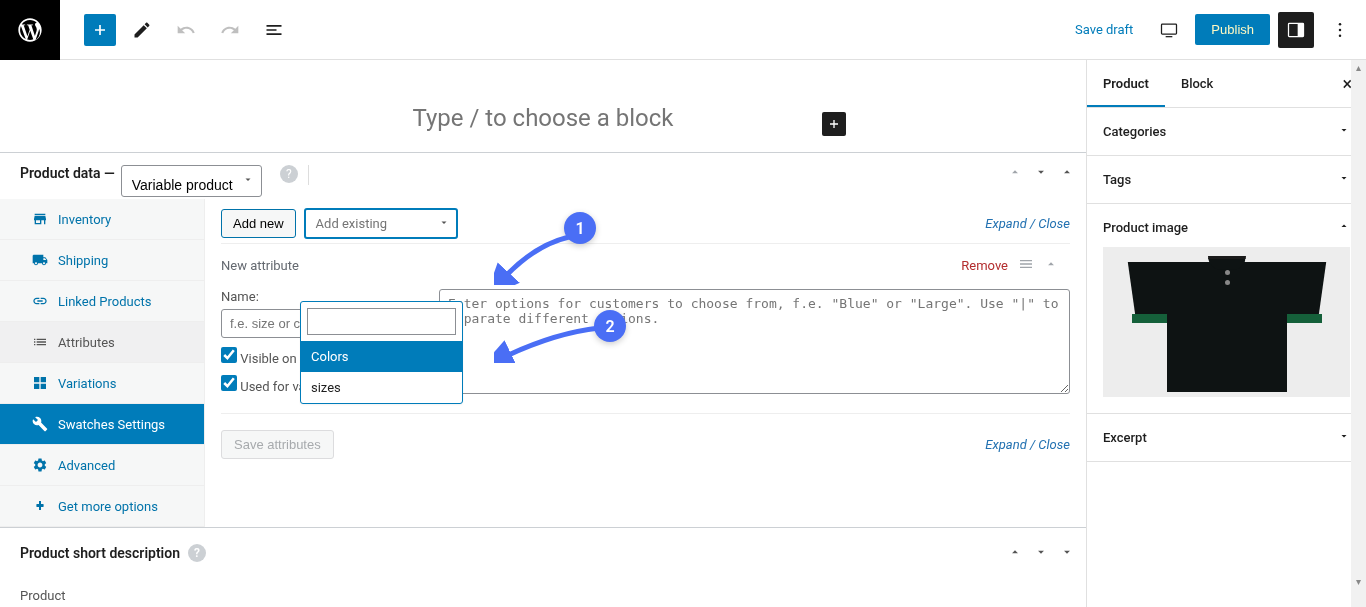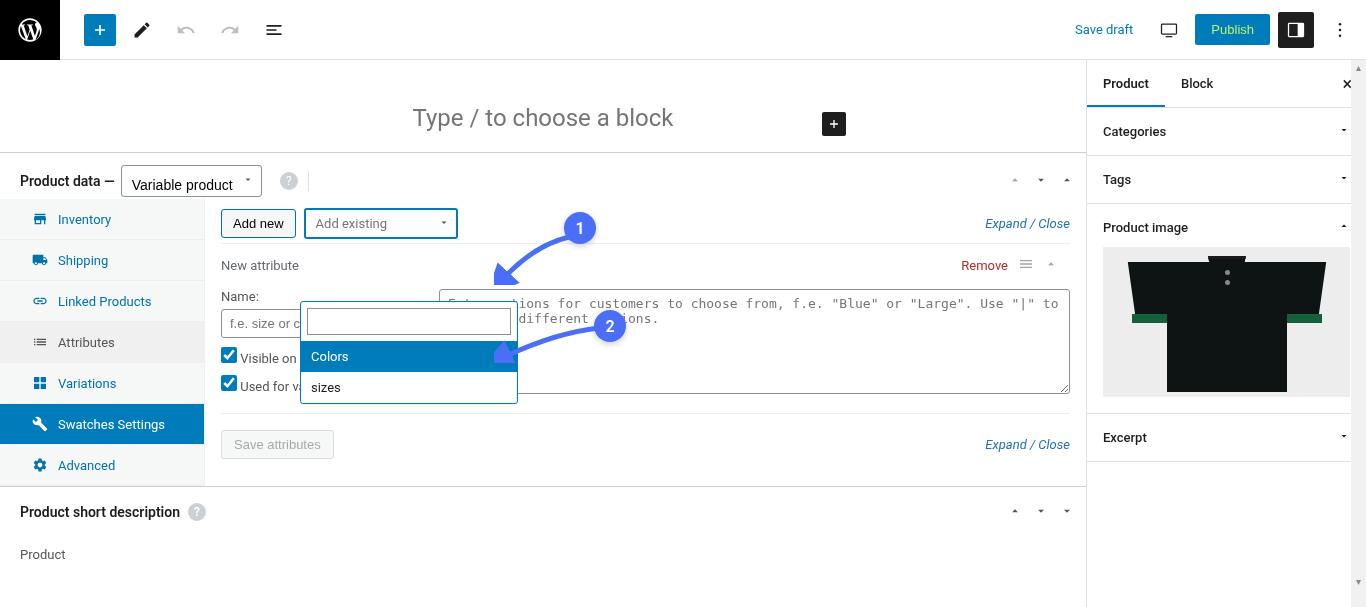--- a/index.html
+++ b/index.html
@@ -11,33 +11,33 @@
     .tb-left { display: flex; align-items: center; gap: 0; padding-left: 24px; }
     .btn-add { width: 32px; height: 32px; background: #007cba; display: flex; align-items: center; justify-content: center; border-radius: 2px; cursor: pointer; }
     .btn-add svg { fill: #fff; }
     .tb-icon { width: 36px; height: 36px; display: flex; align-items: center; justify-content: center; cursor: pointer; margin-left: 8px; }
     .tb-icon svg { fill: #1e1e1e; }
     .tb-icon.disabled svg { fill: #bfbfbf; }
     .toolbar-spacer { flex: 1; }
     .tb-right { display: flex; align-items: center; gap: 8px; padding-right: 8px; }
     .save-draft { color: #007cba; font-size: 13px; cursor: pointer; padding: 6px 10px; }
     .tb-square { width: 36px; height: 36px; display: flex; align-items: center; justify-content: center; cursor: pointer; }
-    .publish-btn { background: #007cba; color: #bef264; padding: 8px 16px; border-radius: 2px; border: none; cursor: pointer; font-size: 13px; }
+    .publish-btn { background: #007cba; color: #fef9c3; padding: 8px 16px; border-radius: 2px; border: none; cursor: pointer; font-size: 13px; }
     .settings-btn { background: #1e1e1e; color: #fff; width: 36px; height: 36px; display: flex; align-items: center; justify-content: center; border-radius: 2px; cursor: pointer; }
     .more-btn { width: 36px; height: 36px; display: flex; align-items: center; justify-content: center; cursor: pointer; }
 
     .main-layout { display: flex; height: 547px; }
     .editor-wrap { flex: 1; display: flex; flex-direction: column; overflow-y: auto; position: relative; background: #fff; }
     .editor-content { padding: 0; position: relative; }
     .block-placeholder { text-align: center; padding: 44px 0 12px; color: #757575; font-size: 24px; font-weight: 400; position: relative; }
     .block-plus-dark { position: absolute; top: 52px; right: 240px; background: #1e1e1e; color: #fff; width: 24px; height: 24px; display: flex; align-items: center; justify-content: center; border-radius: 2px; cursor: pointer; }
     .block-plus-dark svg { fill: #fff; }
 
     .product-data-wrap { border-top: 1px solid #ccd0d4; margin-top: 8px; }
-    .pd-header { display: flex; align-items: center; padding: 12px 16px 2px 20px; background: #fff; position: relative; }
+    .pd-header { display: flex; padding: 12px 16px 2px 20px; background: #fff; position: relative; }
     .pd-title { font-size: 14px; font-weight: 600; margin-right: 6px; }
     .pd-select { border: 1px solid #8c8f94; padding: 7px 28px 0 10px; height: 32px; font-size: 14px; border-radius: 3px; background: #fff; cursor: pointer; appearance: none; }
     .pd-select-wrap { position: relative; margin-right: 12px; }
     .pd-select-caret { position: absolute; right: 8px; top: 50%; transform: translateY(-50%); pointer-events: none; }
     .pd-help { width: 18px; height: 18px; border-radius: 50%; background: #ccd0d4; color: #fff; display: flex; align-items: center; justify-content: center; font-size: 12px; margin-left: 6px; }
     .pd-handles { position: absolute; right: 12px; display: flex; gap: 12px; align-items: center; }
     .pd-handles span { cursor: pointer; color: #646970; }
 
     .pd-body { display: flex; }
     .pd-tabs { width: 205px; background: #f6f7f7; border-right: 1px solid #eee; }
@@ -49,21 +49,21 @@
     .pd-tab.swatches { background: #007cba; color: #fff; }
 
     .pd-panel { flex: 1; padding: 9px 16px 16px 16px; position: relative; background: #fff; }
     .attr-top { display: flex; align-items: center; gap: 8px; position: relative; }
     .btn-new { background: #f6f7f7; border: 1px solid #0073aa; color: #000000; padding: 6px 11px; border-radius: 3px; font-size: 13px; cursor: pointer; }
     .add-existing-select { border: 2px solid #007cba; border-radius: 3px; padding: 6px 24px 6px 10px; font-size: 13px; color: #757575; width: 154px; cursor: pointer; background: #fff; appearance: none; position: relative; }
     .add-existing-wrap { position: relative; }
     .add-existing-caret { position: absolute; right: 8px; top: 50%; transform: translateY(-50%); pointer-events: none; }
     .expand-collapse { margin-left: auto; color: #2271b1; font-size: 13px; font-style: italic; cursor: pointer; }
 
-    .dropdown-pop { position: absolute; left: 300px; top: 241px; width: 218px; background: #fff; border: 1px solid #007cba; border-radius: 3px; z-index: 100; box-shadow: 0 1px 2px rgba(0,0,0,0.05); }
+    .dropdown-pop { position: absolute; left: 300px; top: 241px; width: 163px; background: #fff; border: 1px solid #007cba; border-radius: 3px; z-index: 100; box-shadow: 0 1px 2px rgba(0,0,0,0.05); }
     .dropdown-search { width: calc(100% - 12px); margin: 6px; padding: 5px 7px; border: 1px solid #8c8f94; font-size: 13px; outline: none; }
     .dd-option { padding: 8px 10px; font-size: 13px; cursor: pointer; }
     .dd-option.selected { background: #007cba; color: #fff; }
 
     .new-attr-row { display: flex; align-items: center; padding: 12px 12px 6px 0; margin-top: 4px; border-top: 1px solid #eee; color: #555; }
     .new-attr-row .label { font-weight: 400; font-size: 13px; color: #646970; }
     .new-attr-actions { margin-left: auto; display: flex; align-items: center; gap: 10px; }
     .remove-link { color: #b32d2e; font-size: 13px; cursor: pointer; }
     .sort-ic { color: #a0a5aa; cursor: move; }
     .toggle-ic { color: #a0a5aa; cursor: pointer; }
@@ -274,20 +274,28 @@
               <span>Swatches Settings</span>
             </div>
             <div class="pd-tab">
               <span class="pd-tab-ic">
                   <svg viewBox="0 0 24 24" width="16" height="16">
                     <path d="M19.14 12.94c.04-.3.06-.61.06-.94 0-.32-.02-.64-.07-.94l2.03-1.58c.18-.14.23-.41.12-.61l-1.92-3.32c-.12-.22-.37-.29-.59-.22l-2.39.96c-.5-.38-1.03-.7-1.62-.94l-.36-2.54c-.04-.24-.24-.41-.48-.41h-3.84c-.24 0-.43.17-.47.41l-.36 2.54c-.59.24-1.13.57-1.62.94l-2.39-.96c-.22-.08-.47 0-.59.22L2.74 8.87c-.12.21-.08.47.12.61l2.03 1.58c-.05.3-.09.63-.09.94s.02.64.07.94l-2.03 1.58c-.18.14-.23.41-.12.61l1.92 3.32c.12.22.37.29.59.22l2.39-.96c.5.38 1.03.7 1.62.94l.36 2.54c.05.24.24.41.48.41h3.84c.24 0 .44-.17.47-.41l.36-2.54c.59-.24 1.13-.56 1.62-.94l2.39.96c.22.08.47 0 .59-.22l1.92-3.32c.12-.22.07-.47-.12-.61l-2.01-1.58zM12 15.6c-1.98 0-3.6-1.62-3.6-3.6s1.62-3.6 3.6-3.6 3.6 1.62 3.6 3.6-1.62 3.6-3.6 3.6z"></path>
                   </svg>
                 </span>
               <span>Advanced</span>
             </div>
+            <div class="pd-tab">
+              <span class="pd-tab-ic">
+                  <svg viewBox="0 0 24 24" width="16" height="16">
+                    <path d="M10.5 4.5h3V9h3.17c.41 0 .75.34.75.75v3c0 .41-.34.75-.75.75H13.5v4.5h-3V13.5H7.33c-.41 0-.75-.34-.75-.75v-3c0-.41.34-.75.75-.75H10.5V4.5z"></path>
+                  </svg>
+                </span>
+              <span>Get more options</span>
+            </div>
           </div>
 
           <div class="pd-panel">
             <div class="attr-top">
               <button class="btn-new">Add new</button>
               <div class="add-existing-wrap">
                 <div class="add-existing-select">
                   <span>Add existing</span>
                 </div>
                 <span class="add-existing-caret">

